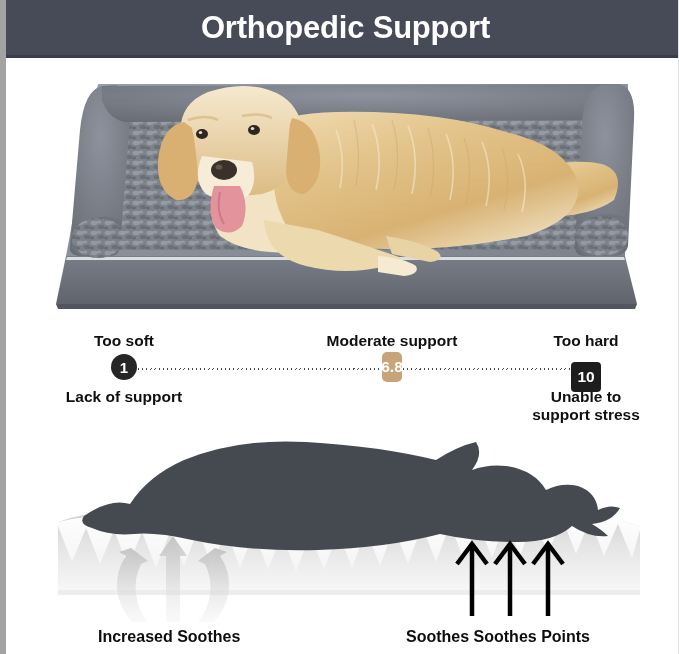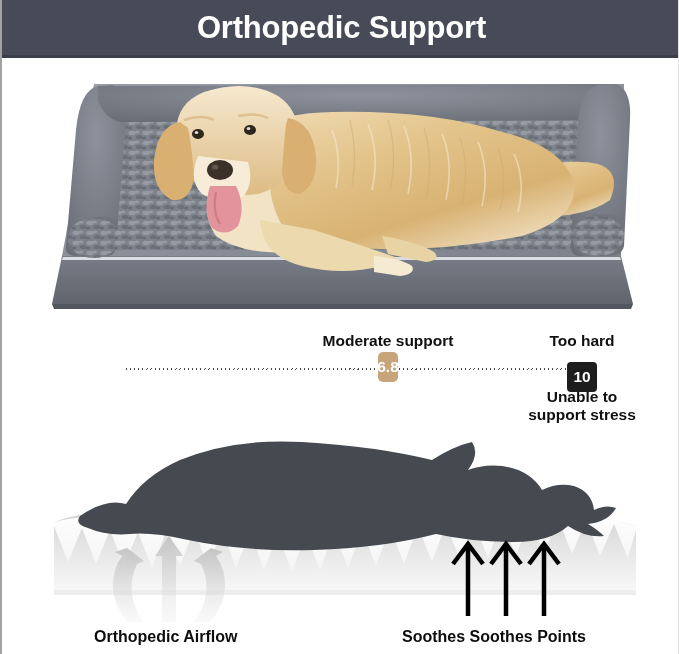--- a/index.html
+++ b/index.html
@@ -10,21 +10,21 @@
   }
   body {
     font-family: "Liberation Sans", sans-serif;
   }
   #page {
     position: relative;
     width: 679px;
     height: 654px;
     background: #ffffff;
     overflow: hidden;
-    border-left: 2px solid #a3a3a3;
+    border-left: 6px solid #a3a3a3;
     border-right: 1px solid #e3e3e3;
     box-sizing: border-box;
   }
 
   
   .header-bar {
     position: absolute;
     left: 0; top: 0;
     width: 679px;
     height: 55px;
@@ -288,20 +288,27 @@
         <path d="M458 78 Q468 106 460 144"></path>
         <path d="M496 88 Q506 116 498 150"></path>
       </g>
     </svg>
   </div>
 
   <div class="scale-section">
 
     <div class="scale-line"></div>
 
+    <div class="scale-col col-soft">
+      <div class="scale-top-label">Too soft</div>
+      <div class="marker-row">
+        <span class="marker marker-soft">1</span>
+      </div>
+      <div class="scale-bottom-label">Lack of support</div>
+    </div>
 
     <div class="scale-col col-mid">
       <div class="scale-top-label">Moderate support</div>
       <div class="marker-row">
         <span class="marker marker-mid">6.8</span>
       </div>
     </div>
 
     <div class="scale-col col-hard">
       <div class="scale-top-label">Too hard</div>
@@ -377,18 +384,18 @@
         <path d="M466 186 L466 116"></path>
         <path d="M451 134 L466 114 L481 134"></path>
         <path d="M504 186 L504 116"></path>
         <path d="M489 134 L504 114 L519 134"></path>
         <path d="M542 186 L542 116"></path>
         <path d="M527 134 L542 114 L557 134"></path>
       </g>
     </svg>
 
     <div class="foam-labels">
-      <div class="foam-label label-airflow">Orthopedic Airflow</div>
+      <div class="foam-label label-airflow">Increased Soothes</div>
       <div class="foam-label label-pressure">Soothes Soothes Points</div>
     </div>
   </div>
 
 </div>
 
 </body></html>

